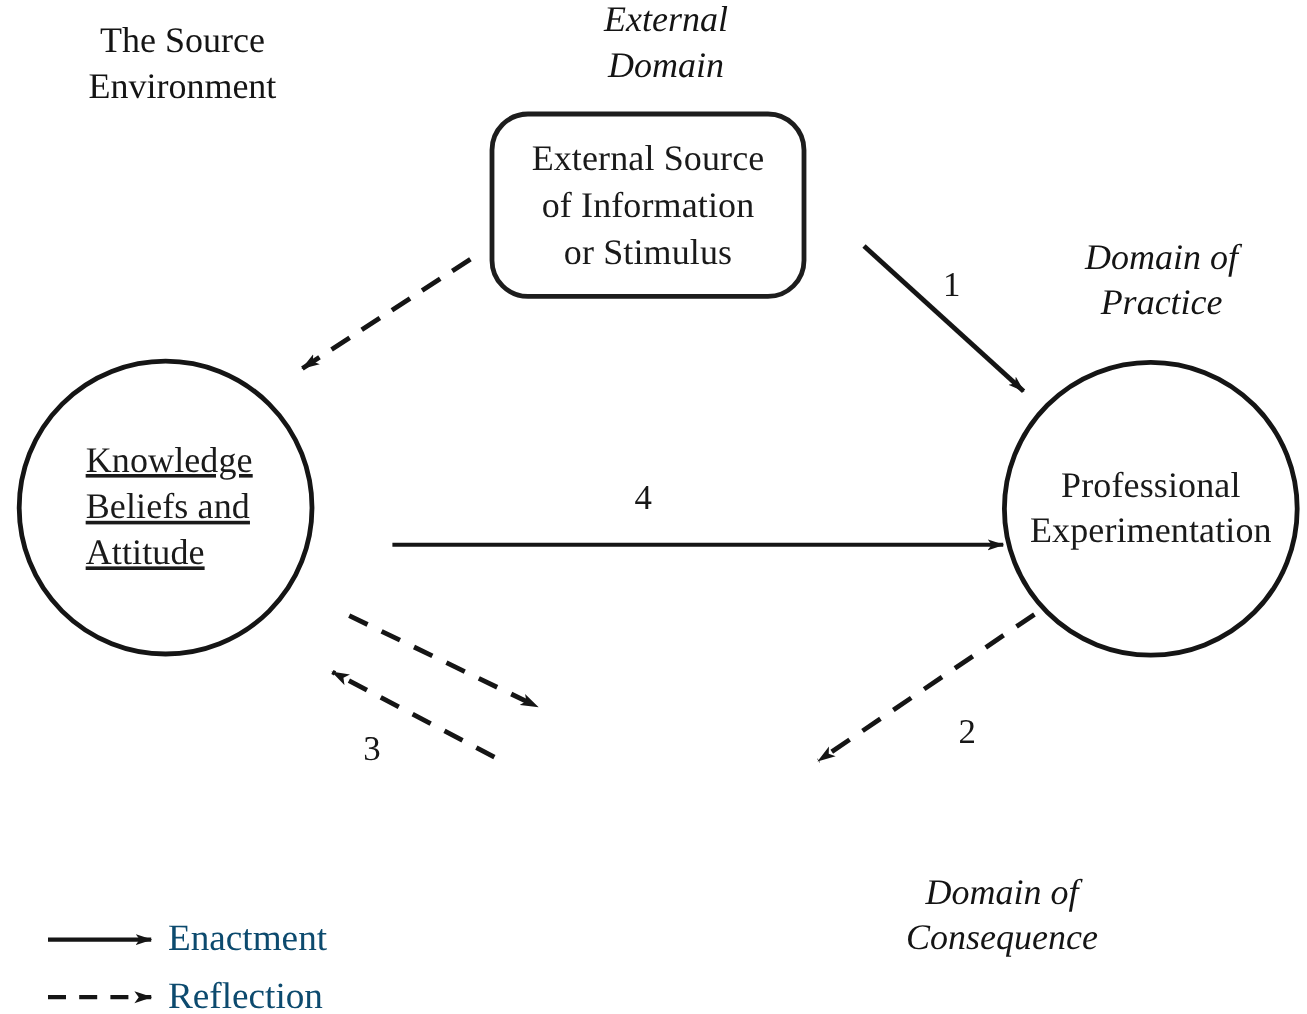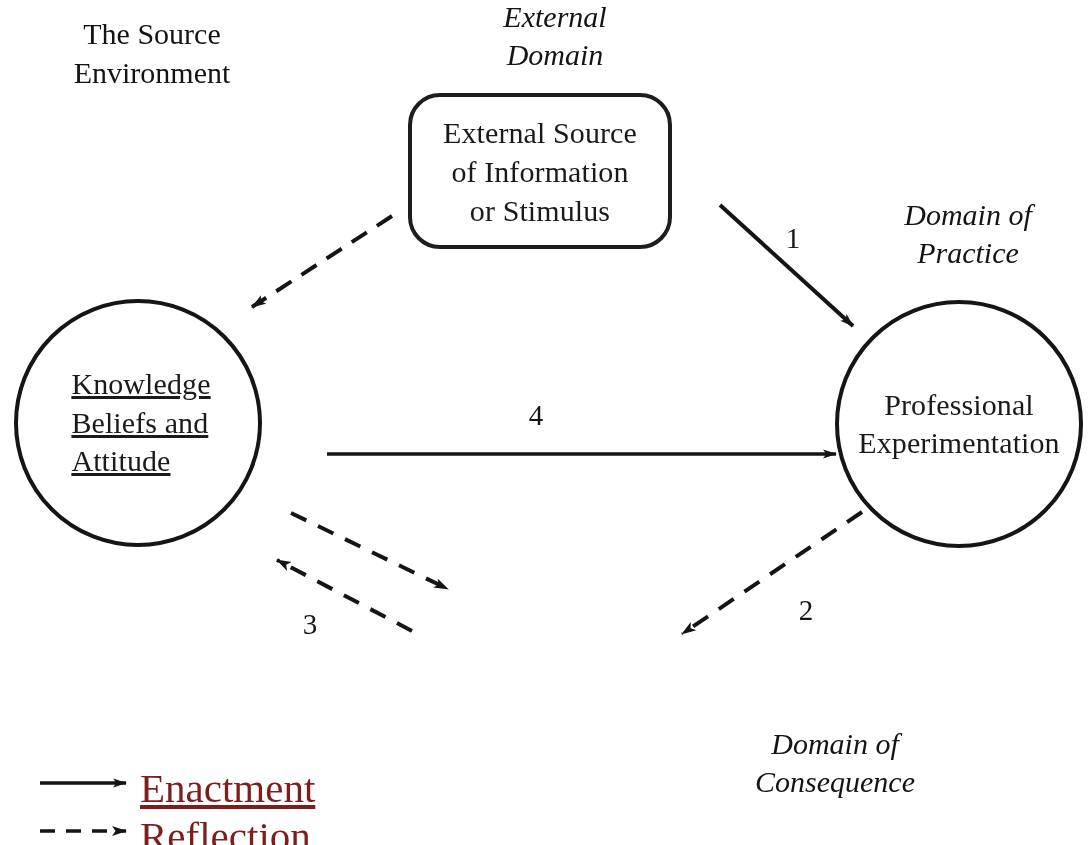--- a/index.html
+++ b/index.html
@@ -70,24 +70,23 @@
   }
   .edge-num {
     position: absolute;
     font-size: 29px;
     color: #171717;
     text-align: center;
     width: 40px;
   }
   .legend-text {
     position: absolute;
-    font-size: 41px;
-    color: #7f1d1d;
+    font-size: 31px;
+    color: #0c4a6e;
     white-space: nowrap;
-    text-decoration: underline;
   }
 </style>
 </head>
 <body>
 
 <div id="stage">
 
   <svg id="edges" viewBox="0 0 1089 845" xmlns="http://www.w3.org/2000/svg">
     <defs>
       <marker id="arrowSolid" markerWidth="14" markerHeight="10" refX="13" refY="5" orient="auto" markerUnits="userSpaceOnUse">

